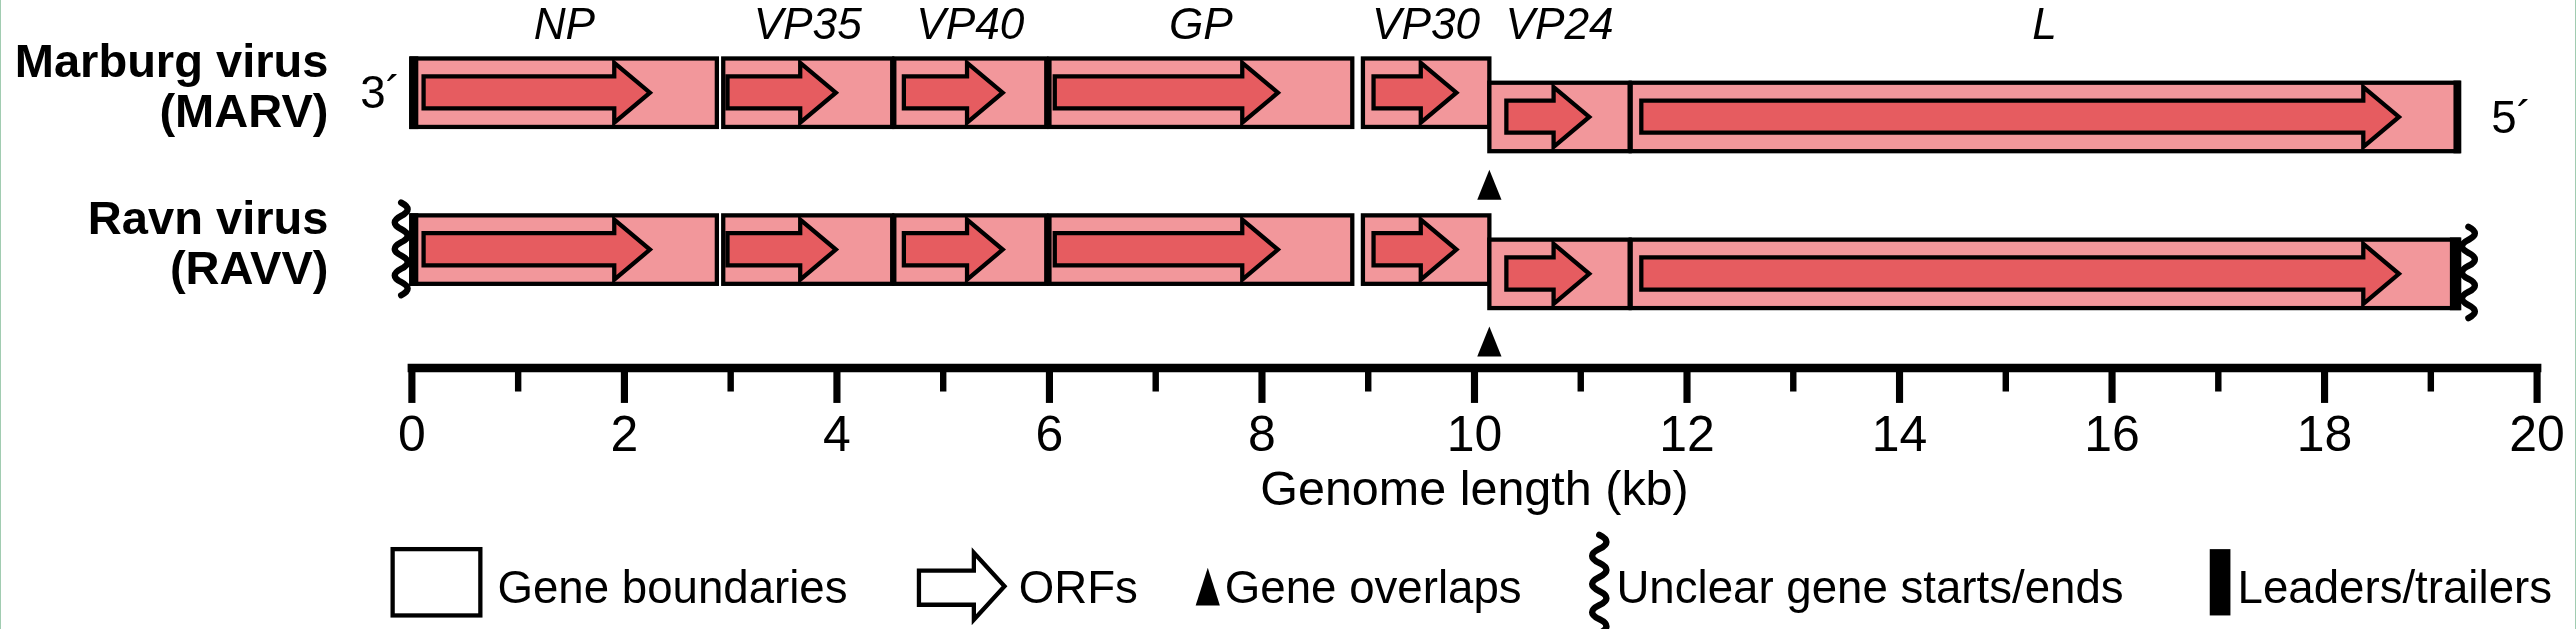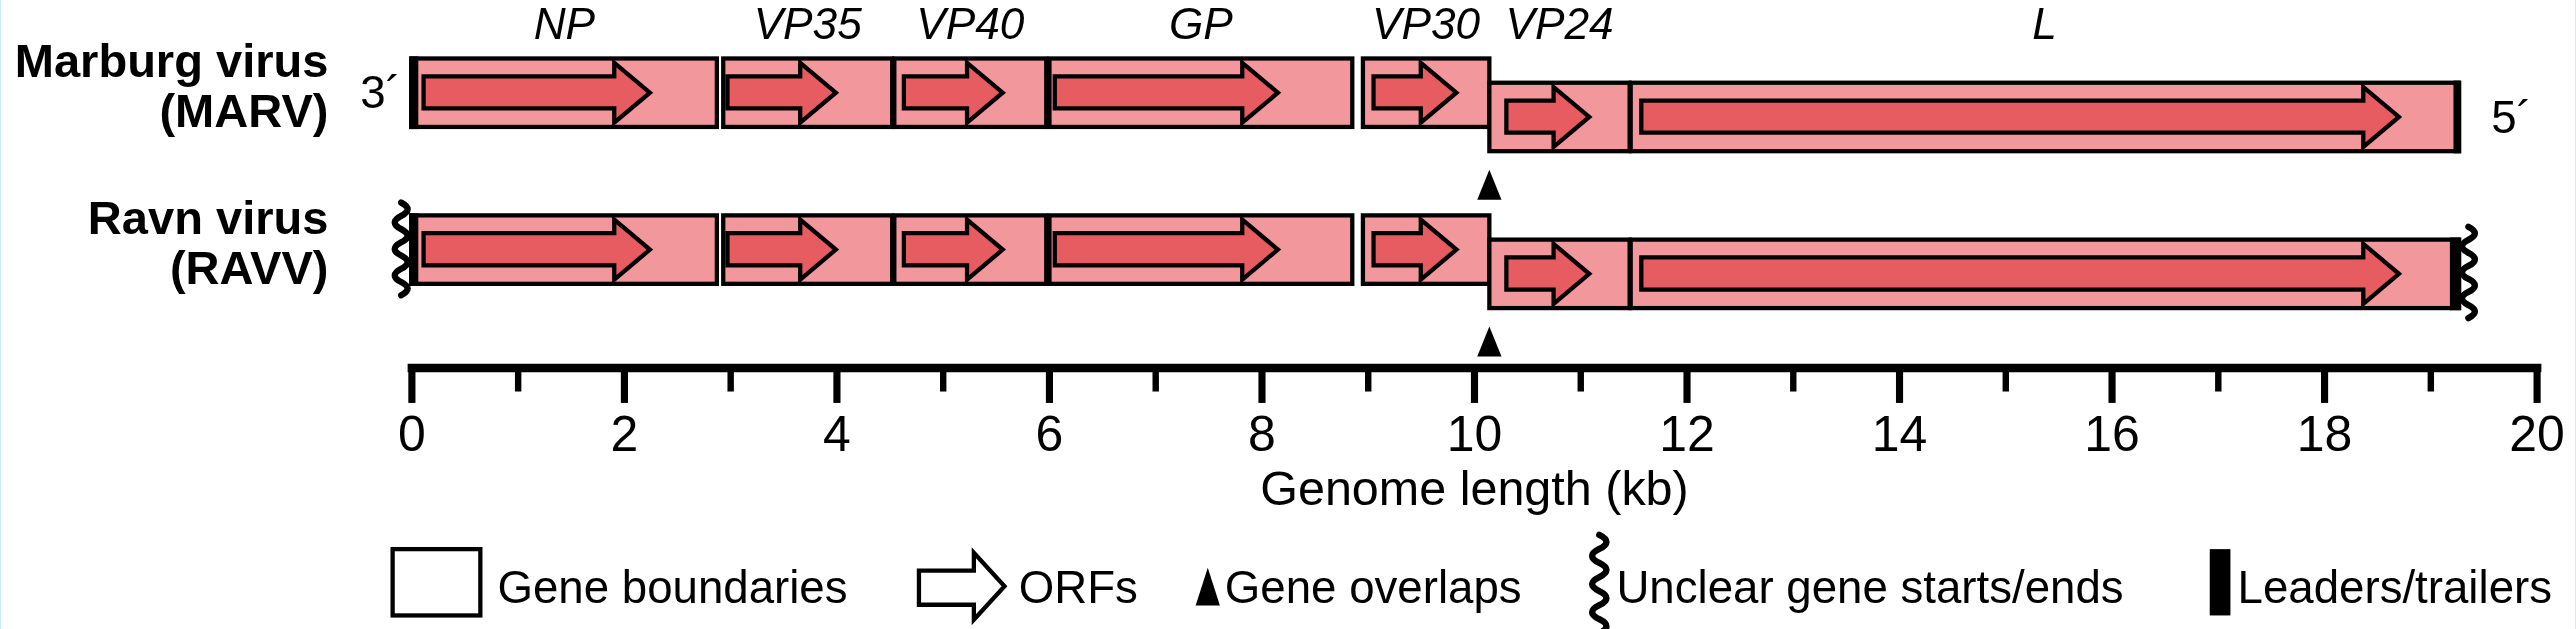--- a/index.html
+++ b/index.html
@@ -1,16 +1,16 @@
 <!DOCTYPE html>
 <html style="font-size:11.4px"><head>
 <meta charset="utf-8">
 <style>
   html,body{margin:0;padding:0;background:#ffffff;}
-  .fig{width:2576px;height:629px;position:relative;background:#7dd3fc;}
+  .fig{width:2576px;height:629px;position:relative;background:#15803d;}
   svg{display:block;}
   text{font-family:"Liberation Sans","DejaVu Sans",sans-serif;fill:#000000;}
   .gene-label{font-size:62px;font-style:italic;}
   .virus-label{font-size:66px;font-weight:bold;}
   .end-label{font-size:64px;}
   .tick-label{font-size:70px;}
   .axis-title{font-size:68px;}
   .legend-label{font-size:64px;}
 </style>
 </head>

